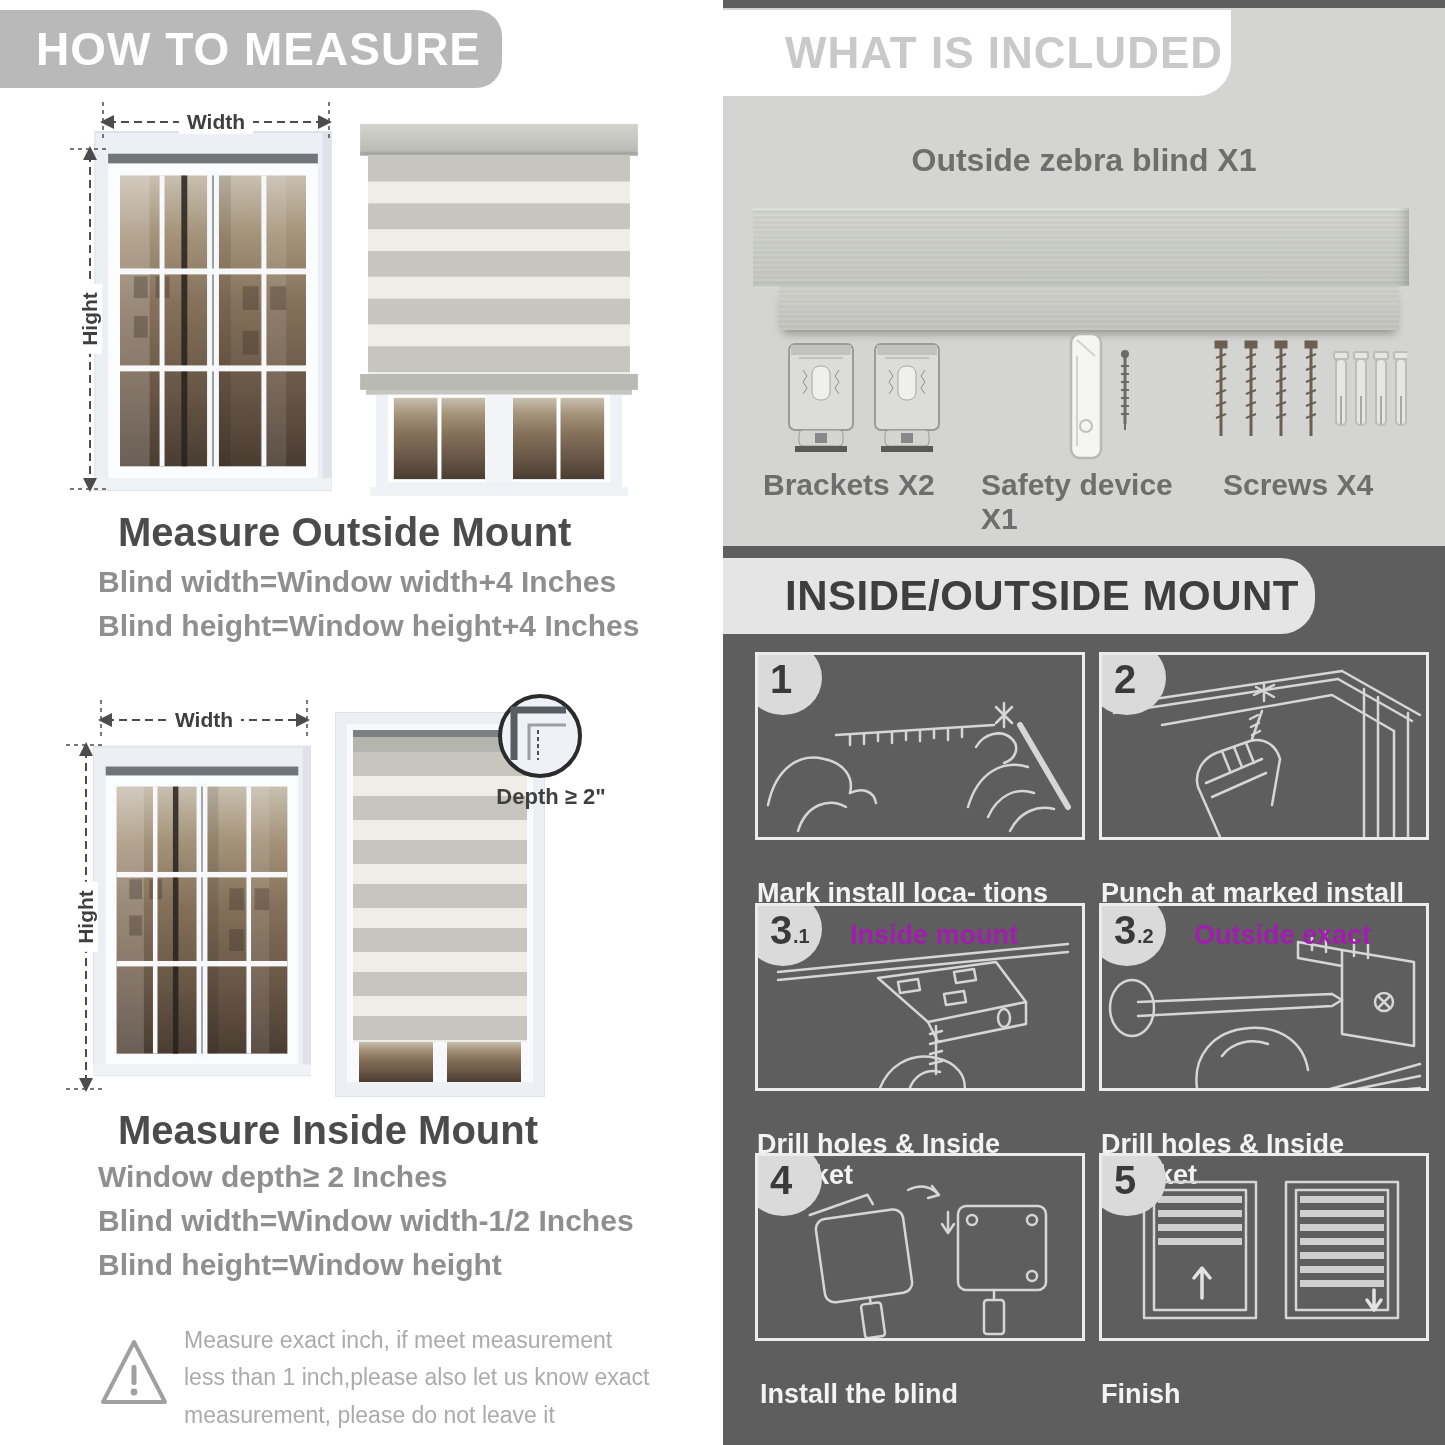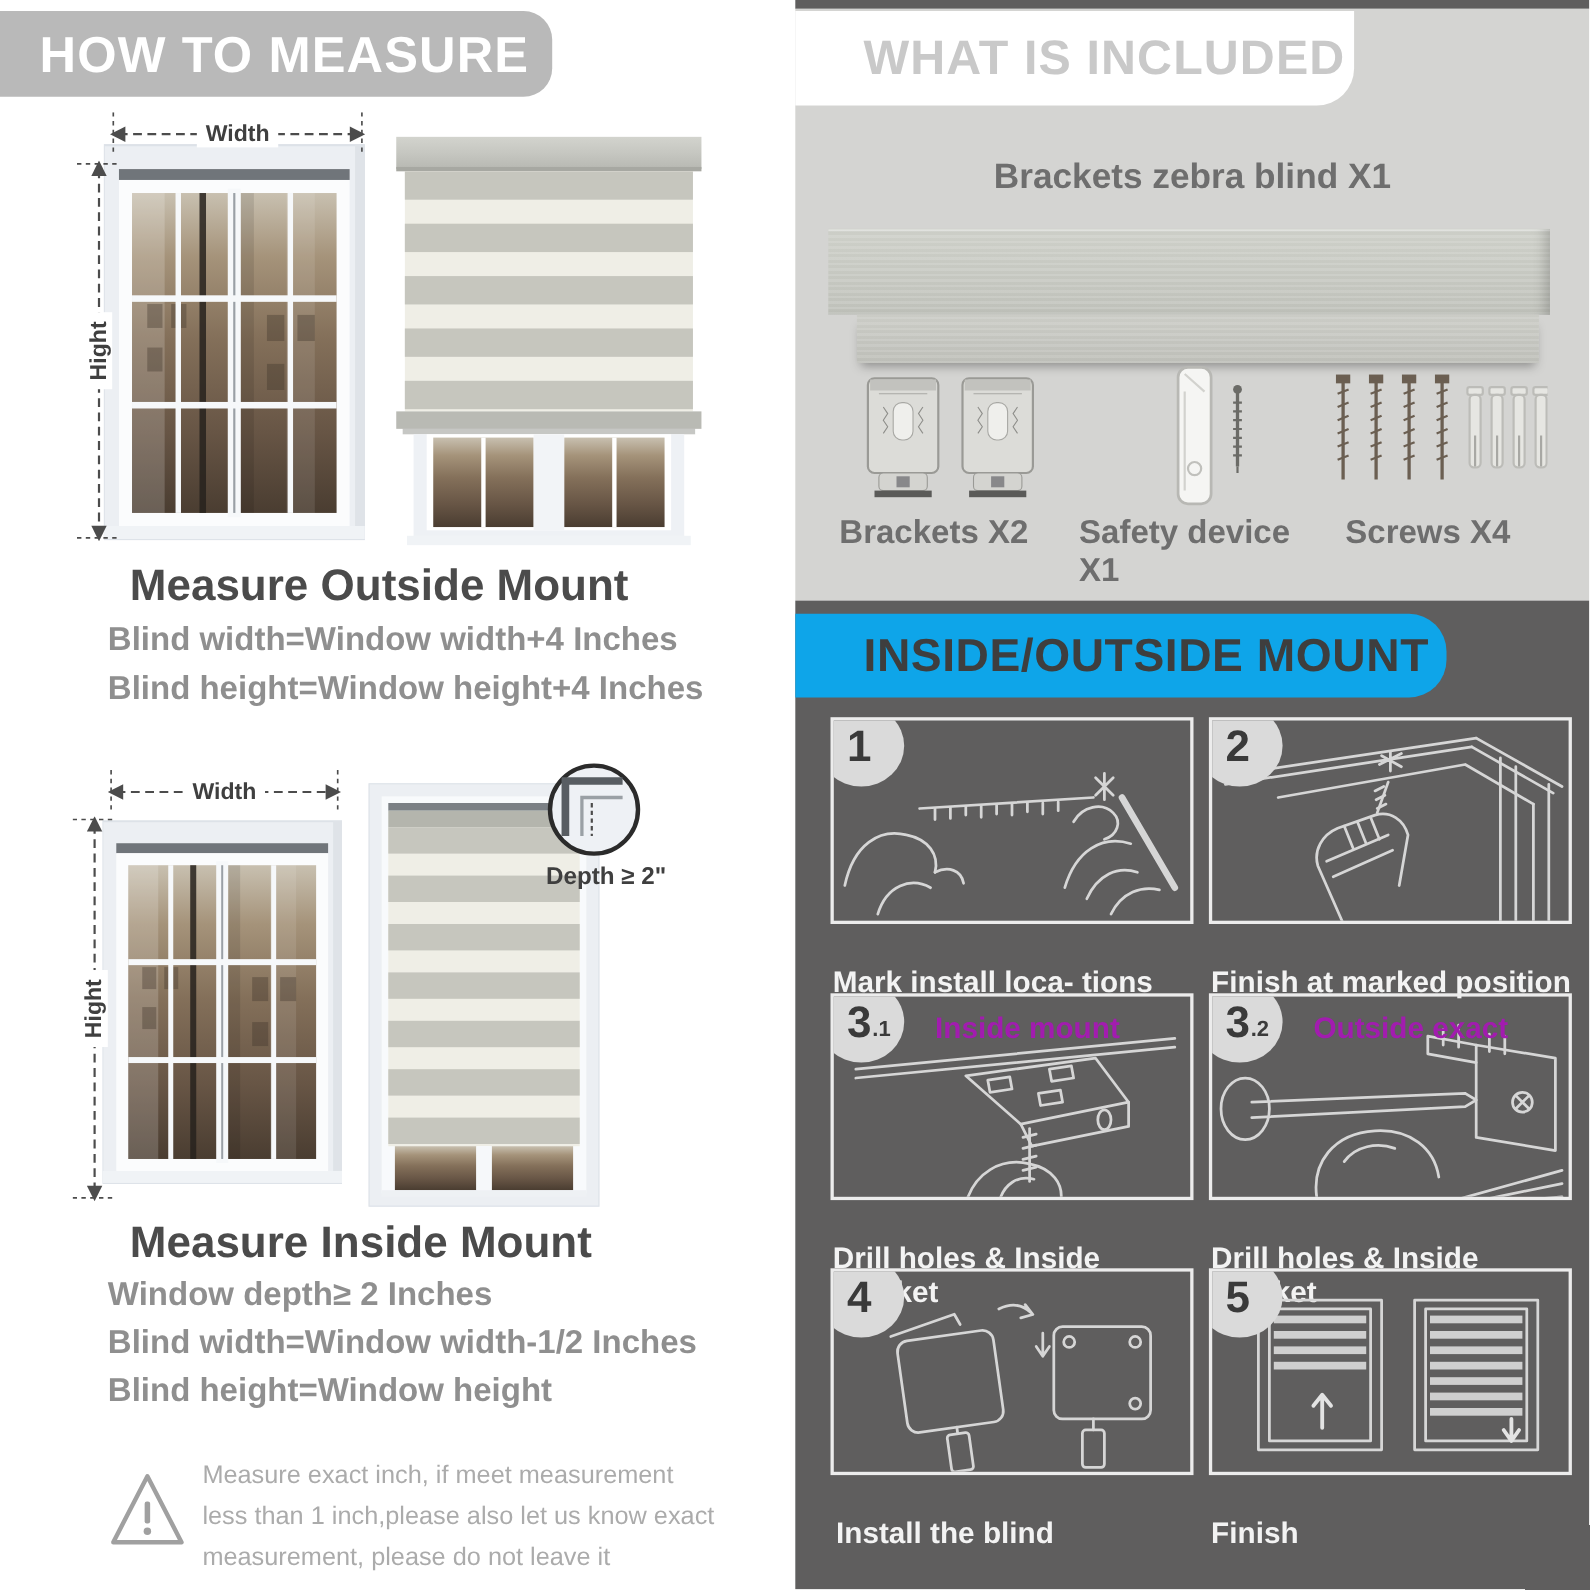--- a/index.html
+++ b/index.html
@@ -40,21 +40,21 @@
   .rail1{position:absolute;left:30px;top:208px;width:656px;height:78px;
          background:repeating-linear-gradient(0deg,rgba(255,255,255,.13) 0 2px,rgba(0,0,0,0) 2px 5px),
                     linear-gradient(#ced0c9,#bfc1ba);
          box-shadow:inset -10px 0 12px -6px rgba(0,0,0,.20), inset 0 2px 0 rgba(255,255,255,.4);}
   .rail2{position:absolute;left:56px;top:286px;width:620px;height:44px;
          background:repeating-linear-gradient(0deg,rgba(255,255,255,.12) 0 2px,rgba(0,0,0,0) 2px 5px),
                     linear-gradient(#cbccc6,#bdbeb8);
          box-shadow:0 7px 9px -4px rgba(0,0,0,.35);}
   .inc-label{position:absolute;color:#6e6e6e;font-weight:bold;font-size:30px;text-align:left;}
 
-  .hdr-mount{position:absolute;left:0;top:558px;width:592px;height:76px;background:#0ea5e9;
+  .hdr-mount{position:absolute;left:0;top:558px;width:592px;height:76px;background:#e5e5e5;
              border-radius:0 34px 34px 0;color:#3e3e3e;font-weight:bold;font-size:42px;
              line-height:76px;padding-left:62px;box-sizing:border-box;letter-spacing:.5px;}
 
   .panel{position:absolute;width:330px;height:188px;border:3px solid #ececec;box-sizing:border-box;
          overflow:hidden;}
   .panel svg{position:absolute;left:0;top:0;}
   .badge{position:absolute;top:-14px;left:-14px;width:78px;height:74px;background:#dadada;
          border-radius:50%;color:#3a3a3a;}
   .badge .n{position:absolute;left:26px;top:18px;font-size:40px;font-weight:bold;line-height:1;}
   .badge .s{position:absolute;left:49px;top:34px;font-size:20px;font-weight:bold;line-height:1;}
@@ -236,21 +236,21 @@
     <circle cx="36" cy="60" r="3.4" fill="#a0a0a0"></circle>
   </svg>
   <div class="warn-text" style="left:184px;top:1322px;width:468px">Measure exact inch, if meet measurement less than 1 inch,please also let us know exact measurement, please do not leave it</div>
 
   <div class="right-col">
     <div class="top-strip"></div>
     <div class="sec-light"></div>
     <div class="sec-dark"></div>
 
     <div class="hdr-included">WHAT IS INCLUDED</div>
-    <div class="blind-label">Brackets zebra blind X1</div>
+    <div class="blind-label">Outside zebra blind X1</div>
 
     <div class="rail1"></div>
     <div class="rail2"></div>
 
     <svg class="abs" style="left:62px;top:336px" width="160" height="124" viewBox="0 0 160 124">
       <g>
         <g transform="translate(0,0)">
           <rect x="4" y="8" width="64" height="86" rx="6" fill="#dcdcd8" stroke="#9a9a96" stroke-width="2"></rect>
           <rect x="6" y="9" width="60" height="10" fill="#c2c2be"></rect>
           <path d="M14,22 h44" stroke="#a8a8a4" fill="none"></path>
@@ -376,21 +376,21 @@
           <path d="M150,80 L158,76 M149,72 L157,68 M148,64 L156,60"></path>
           <path d="M162,46 L162,28 M154,32 L172,42 M172,30 L152,40"></path>
         </g>
       </svg>
       <div class="badge">
         <span class="n">2</span>
         <span class="s"></span>
       </div>
       <div class="ptitle"></div>
     </div>
-    <div class="caption" style="left:378px;top:846px">Finish at  marked position</div>
+    <div class="caption" style="left:378px;top:846px">Punch at  marked install</div>
 
     <div class="panel" style="left:32px;top:903px">
       <svg width="330" height="188" viewBox="0 0 330 188">
         <g stroke="#d6d6d6" stroke-width="2.5" fill="none" stroke-linecap="round" stroke-linejoin="round">
           <path d="M20,66 L310,38 M20,74 L310,46"></path>
           <path d="M120,72 L238,56 L268,96 L170,116 Z"></path>
           <path d="M140,76 L160,73 L162,84 L142,87 Z M196,66 L216,63 L218,74 L198,77 Z"></path>
           <path d="M186,88 L206,85 L208,96 L188,99 Z"></path>
           <path d="M268,96 L268,118 L180,136 L170,116"></path>
           <ellipse cx="246" cy="112" rx="6" ry="9"></ellipse>

